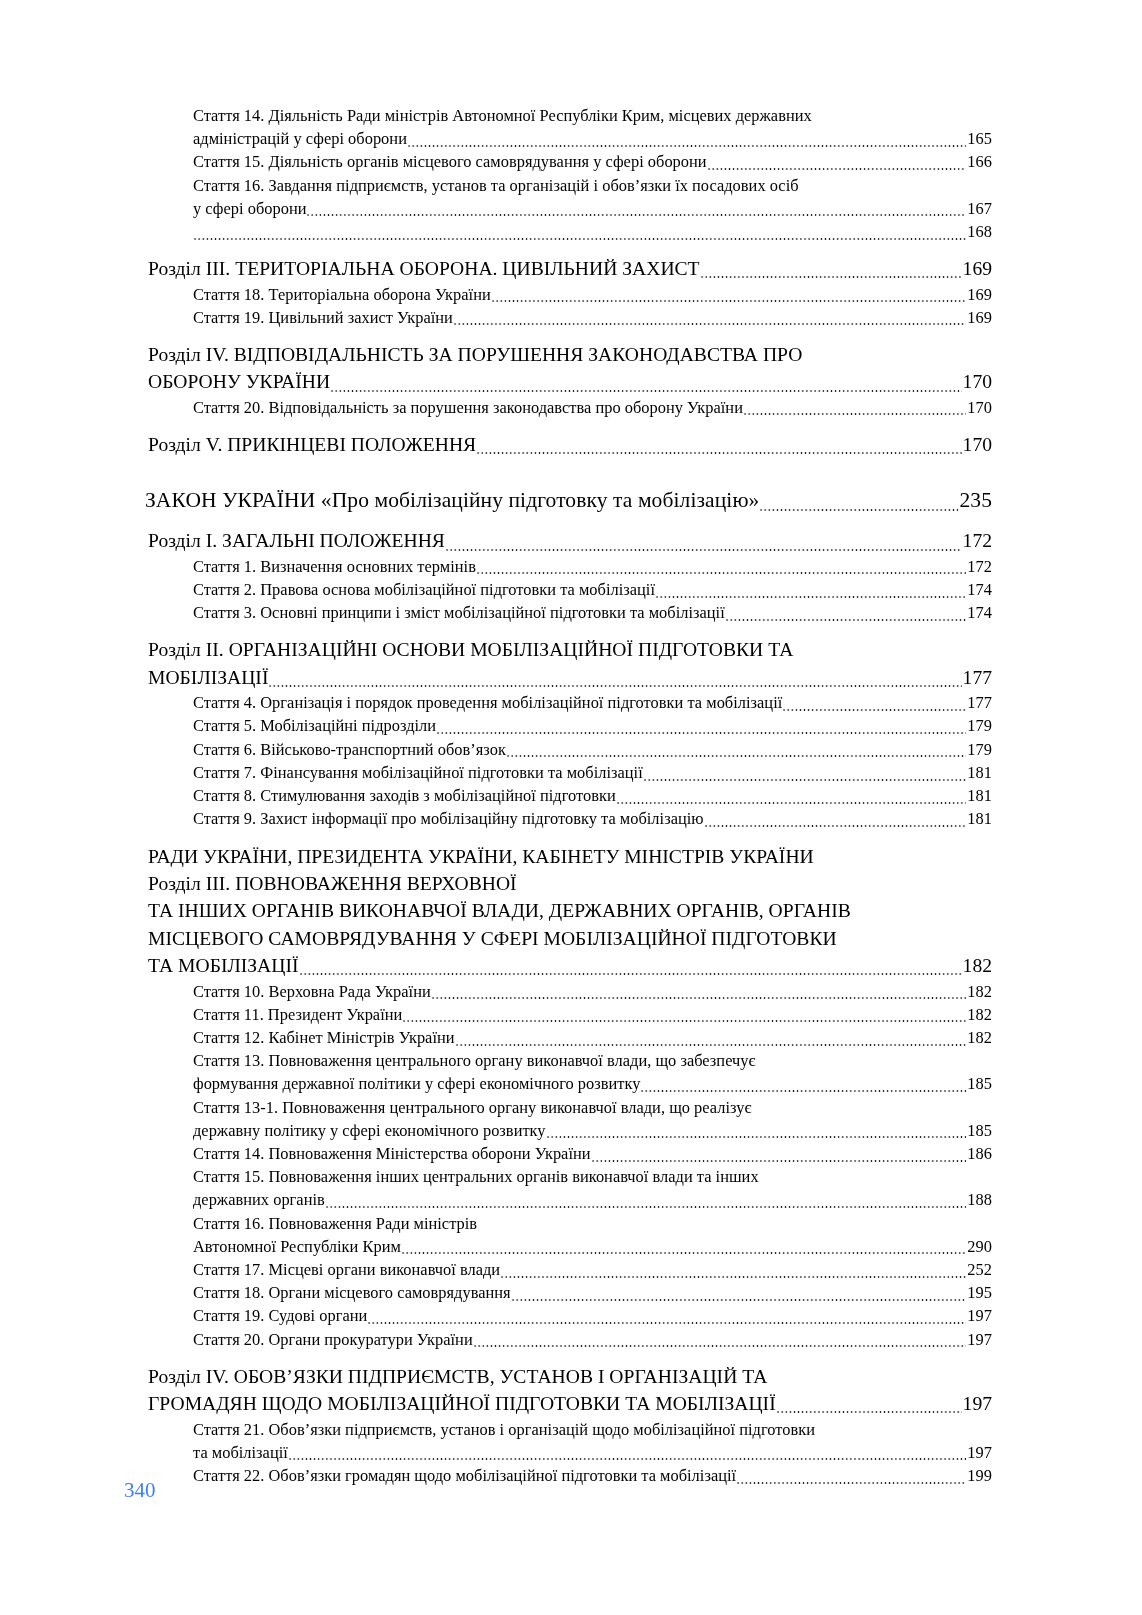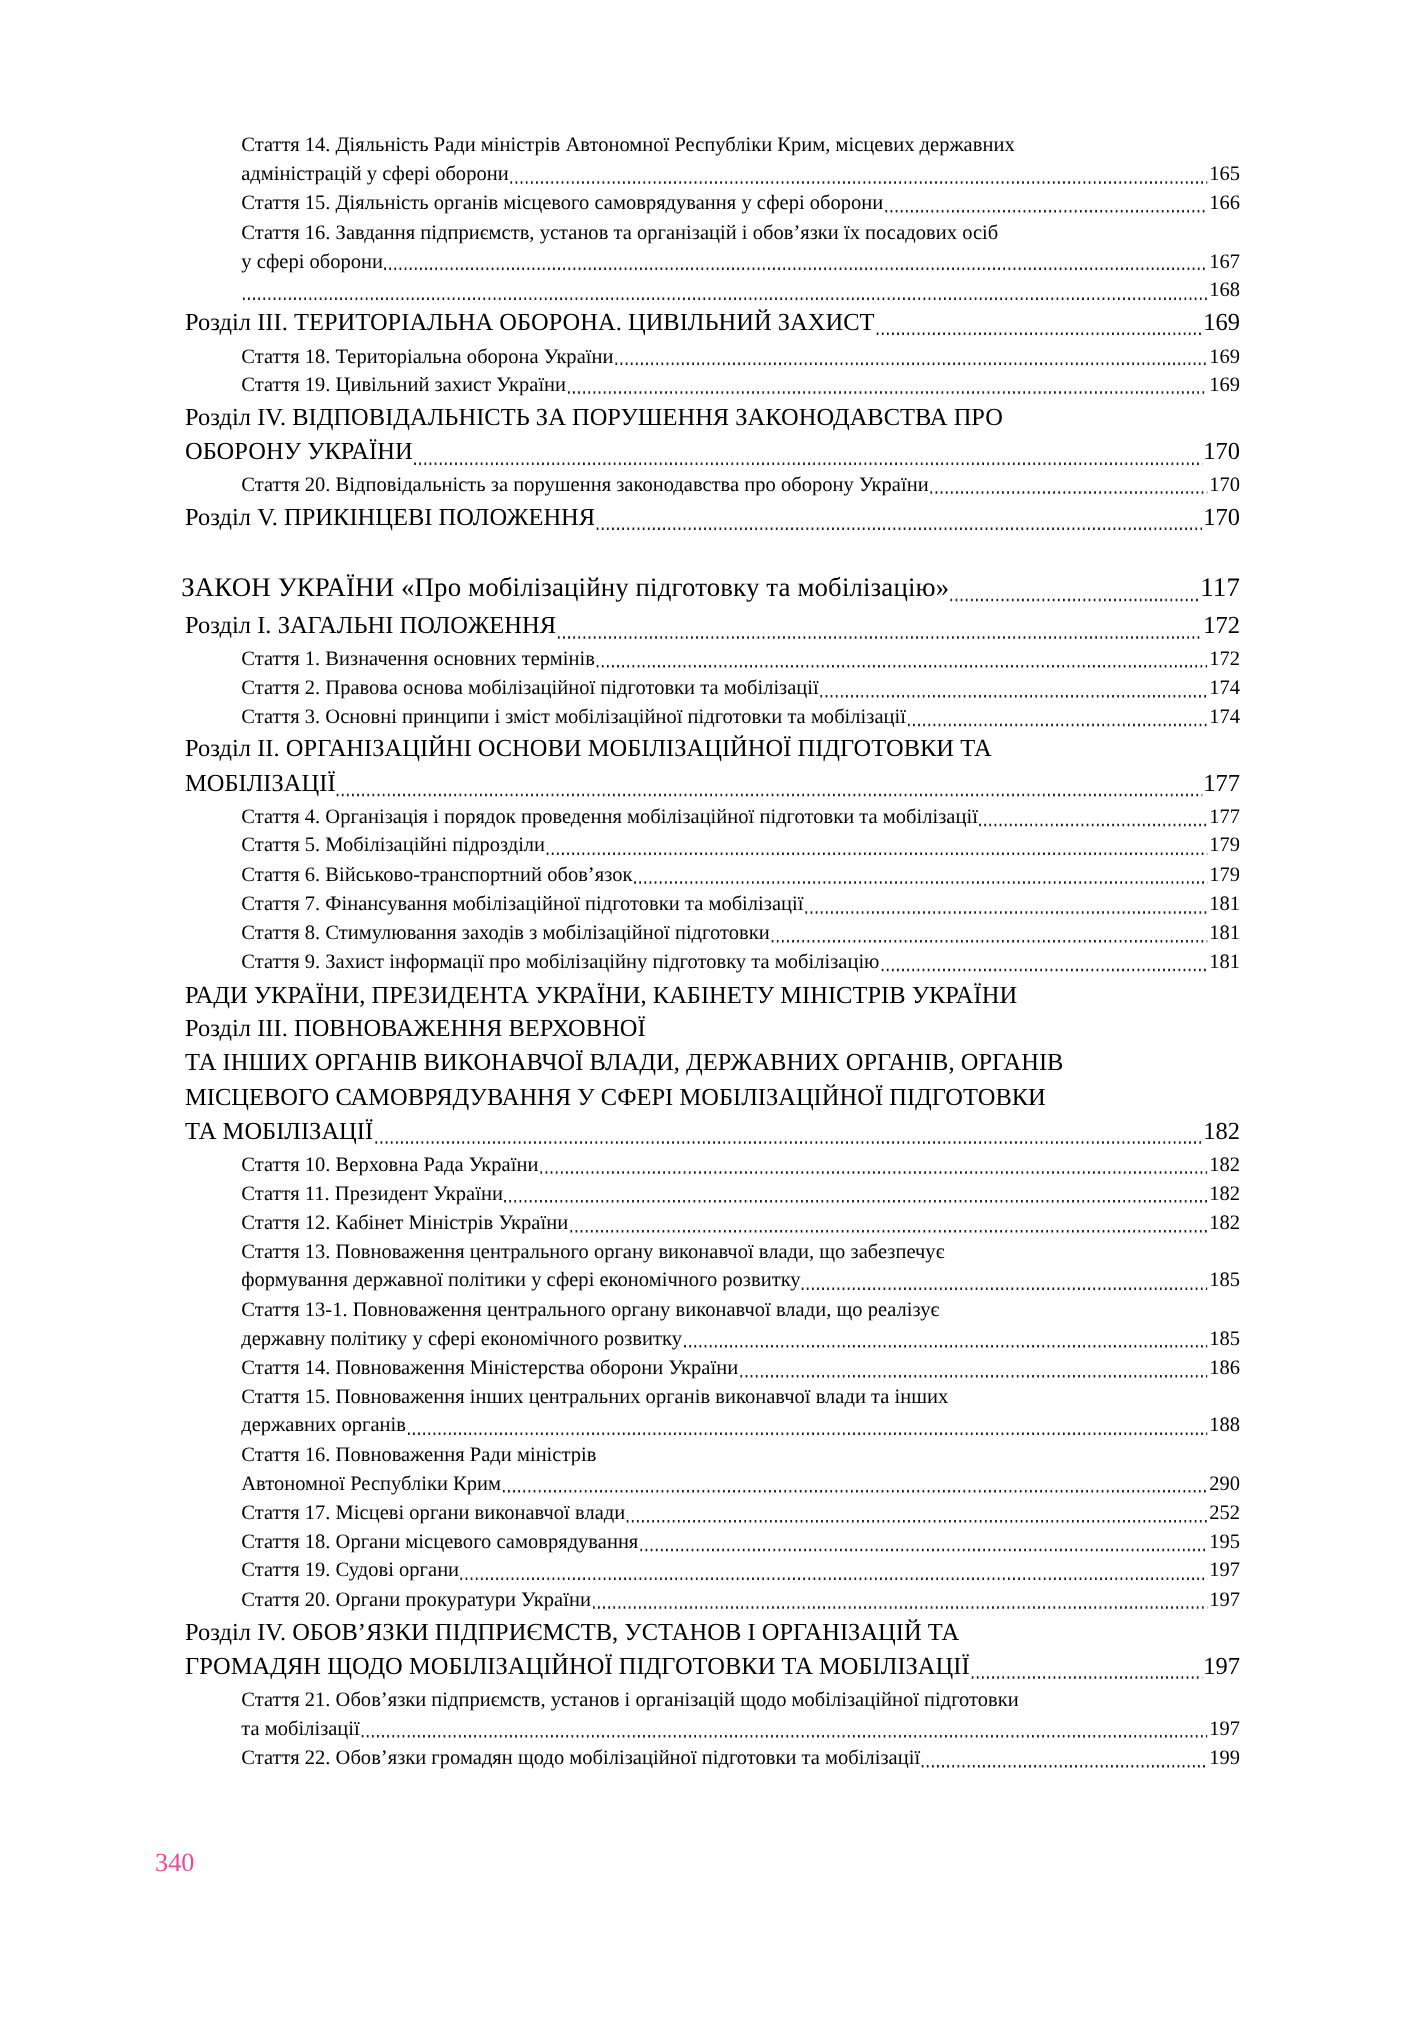--- a/index.html
+++ b/index.html
@@ -80,31 +80,31 @@
   
   .law {
     margin-left: -3px;
     font-size: 21.5px;
     line-height: 30px;
     font-weight: normal;
     letter-spacing: 0.1px;
   }
 
   
-  .gap-sec   { margin-top: 2px; }
+  .gap-sec   { margin-top: 12px; }
   .gap-law   { margin-top: 27px; }
   .plainline { display: block; white-space: nowrap; }
 
   .folio {
     position: absolute;
     left: 124px;
     top: 1478px;
     font-size: 21px;
     line-height: 24px;
-    color: #ec4899;
+    color: #3b82f6;
   }
 </style>
 </head>
 <body>
 
 <div class="page">
   <div class="toc" id="toc-root">
       <div class="art">
         <div class="plainline">Стаття 14. Діяльність Ради міністрів Автономної Республіки Крим, місцевих державних</div>
         <div class="entry">
@@ -174,21 +174,21 @@
         <div class="entry">
           <span class="txt">Розділ V. ПРИКІНЦЕВІ ПОЛОЖЕННЯ</span>
           <span class="leader"></span>
           <span class="pg">170</span>
         </div>
       </div>
       <div class="law gap-sec gap-law">
         <div class="entry">
           <span class="txt">ЗАКОН УКРАЇНИ «Про мобілізаційну підготовку та мобілізацію»</span>
           <span class="leader"></span>
-          <span class="pg">117</span>
+          <span class="pg">235</span>
         </div>
       </div>
       <div class="sec gap-sec">
         <div class="entry">
           <span class="txt">Розділ I. ЗАГАЛЬНІ ПОЛОЖЕННЯ</span>
           <span class="leader"></span>
           <span class="pg">172</span>
         </div>
       </div>
       <div class="art">

